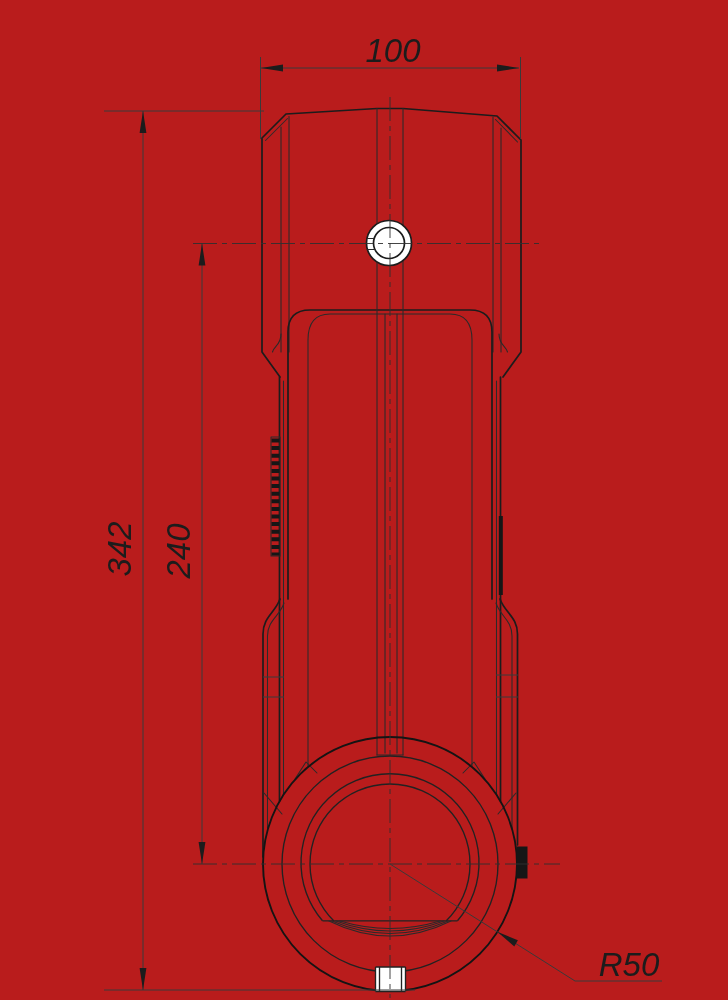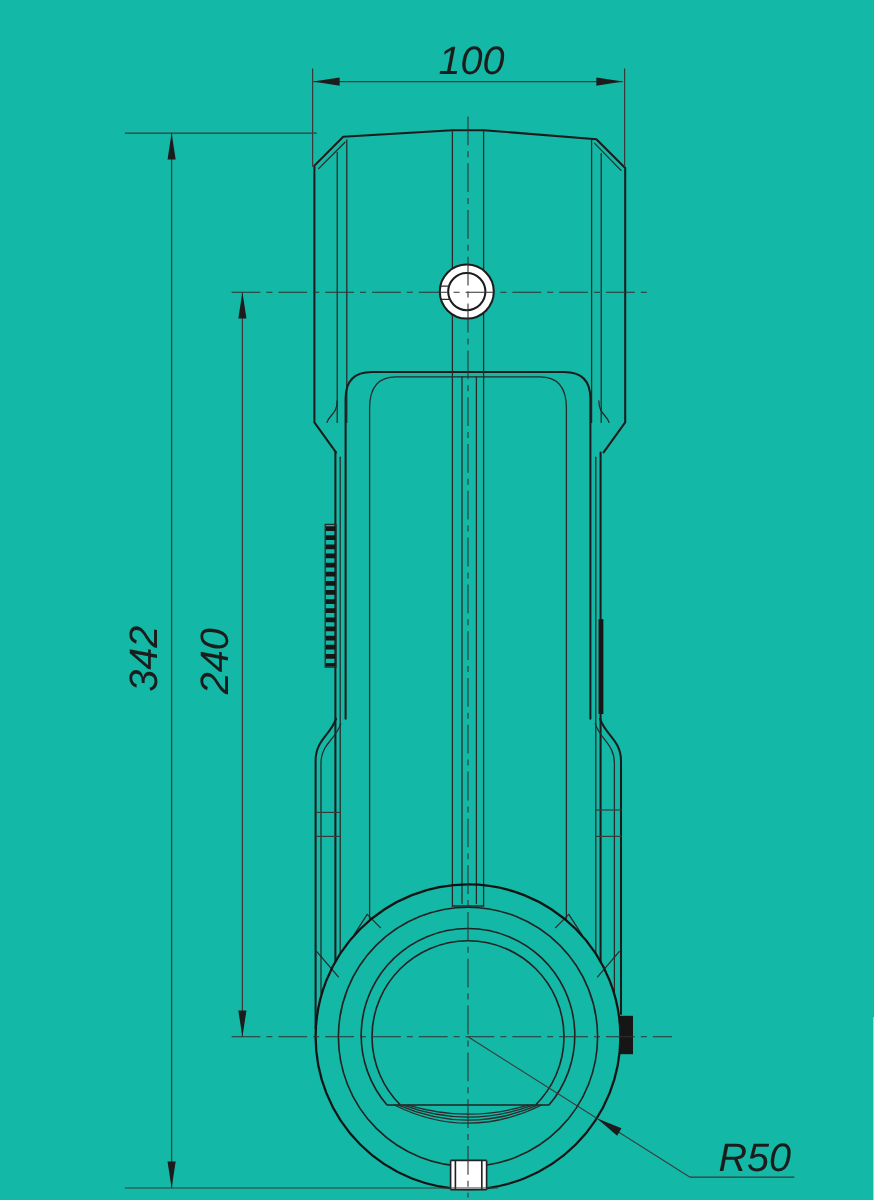--- a/index.html
+++ b/index.html
@@ -1,16 +1,16 @@
 <!DOCTYPE html>
 <html><head>
 <meta charset="utf-8">
 <style>
   html,body{margin:0;padding:0;background:#ffffff;}
-  .stage{width:728px;height:1000px;position:relative;background:#14b8a6;overflow:hidden;}
+  .stage{width:728px;height:1000px;position:relative;background:#b91c1c;overflow:hidden;}
   svg{display:block;}
   .outline{stroke:#1c1c1c;stroke-width:1.7;fill:none;stroke-linejoin:round;stroke-linecap:round;}
   .heavy{stroke:#141414;stroke-width:1.9;fill:none;}
   .mid{stroke:#222222;stroke-width:1.35;fill:none;}
   .detail{stroke:#2a2a2a;stroke-width:1.05;fill:none;stroke-linejoin:round;stroke-linecap:round;}
   .thin{stroke:#3a3a3a;stroke-width:1;fill:none;stroke-linecap:butt;}
   .center{stroke:#303030;stroke-width:0.9;fill:none;stroke-dasharray:24 5 5 5;}
   .arrow{fill:#1c1c1c;stroke:none;}
   .solid{fill:#161616;stroke:none;}
   .whitefill{fill:#ffffff;}

